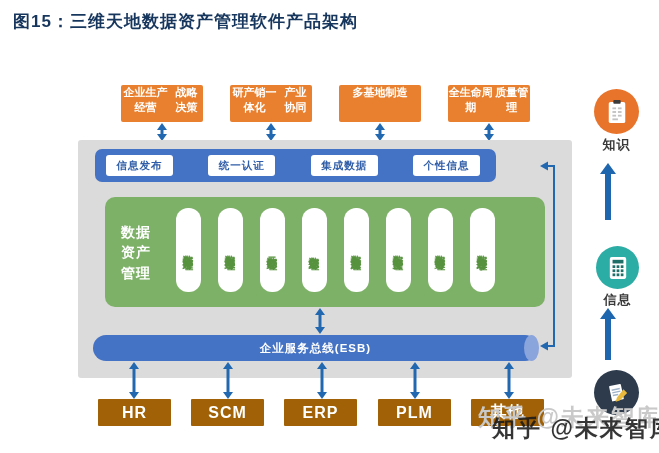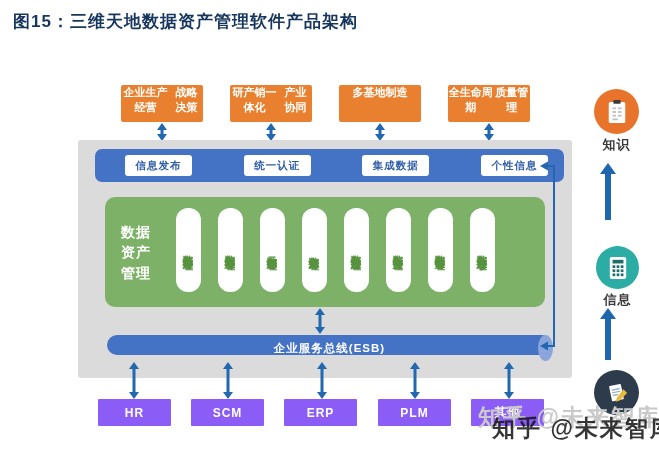--- a/index.html
+++ b/index.html
@@ -13,48 +13,48 @@
   
   .biz-box{position:absolute;top:85px;width:82px;height:37px;background:#E8802F;
            border-radius:2px;color:#fff;font-size:11px;font-weight:bold;text-align:center;
            display:flex;flex-direction:row;justify-content:center;line-height:1.35;}
 
   
   .gray-panel{position:absolute;left:78px;top:140px;width:494px;height:238px;
               background:#DCDBDB;border-radius:3px;}
 
   
-  .portal-bar{position:absolute;left:95px;top:149px;width:469px;height:33px;
+  .portal-bar{position:absolute;left:95px;top:149px;width:401px;height:33px;
               background:#4472C4;border-radius:7px;display:flex;align-items:center;
-              justify-content:space-between;padding:0 16px 0 30px;box-sizing:border-box;}
+              justify-content:space-between;padding:0 16px 0 11px;box-sizing:border-box;}
   .portal-item{width:67px;height:21px;background:#ffffff;border-radius:3px;
                color:#2F5DA8;font-size:10.5px;font-weight:bold;display:flex;
                align-items:center;justify-content:center;letter-spacing:1px;}
 
   
   .green-panel{position:absolute;left:105px;top:197px;width:432px;height:110px;
                background:#7EB168;border-radius:10px;padding-left:8px;}
   .green-label{position:absolute;left:16px;top:50%;transform:translateY(-50%);
                width:32px;color:#fff;font-size:14px;font-weight:bold;line-height:1.45;
                letter-spacing:1px;word-break:break-all;}
   .pill{position:absolute;top:11px;width:25px;height:84px;background:#fff;border-radius:12px;
         display:flex;align-items:center;justify-content:center;
         writing-mode:vertical-rl;text-orientation:upright;
         color:#57933F;font-size:10.5px;font-weight:bold;letter-spacing:1px;}
 
   
-  .esb{position:absolute;left:107px;top:335px;width:445px;height:20px;background:#4472C4;
+  .esb{position:absolute;left:93px;top:335px;width:445px;height:26px;background:#4472C4;
        border-radius:13px;color:#fff;font-size:11.5px;font-weight:bold;text-align:center;
        line-height:26px;letter-spacing:1px;}
   .esb-cap{position:absolute;right:-1px;top:0;width:15px;height:26px;border-radius:50%;
            background:#8AA4DC;}
 
   
-  .sys-box{position:absolute;top:399px;width:73px;height:27px;background:#8b5cf6;
-           border-radius:1px;color:#fff;font-size:12px;font-weight:bold;display:flex;
+  .sys-box{position:absolute;top:399px;width:73px;height:27px;background:#a16207;
+           border-radius:1px;color:#fff;font-size:16px;font-weight:bold;display:flex;
            align-items:center;justify-content:center;letter-spacing:1px;}
 
   
   .varrow{position:absolute;width:12px;}
   .varrow .stem{position:absolute;left:50%;transform:translateX(-50%);top:5px;bottom:5px;
                 width:3px;background:#2268B0;}
   .varrow::before{content:"";position:absolute;top:0;left:50%;transform:translateX(-50%);
                   border-left:5px solid transparent;border-right:5px solid transparent;
                   border-bottom:7px solid #2268B0;}
   .varrow::after{content:"";position:absolute;bottom:0;left:50%;transform:translateX(-50%);

